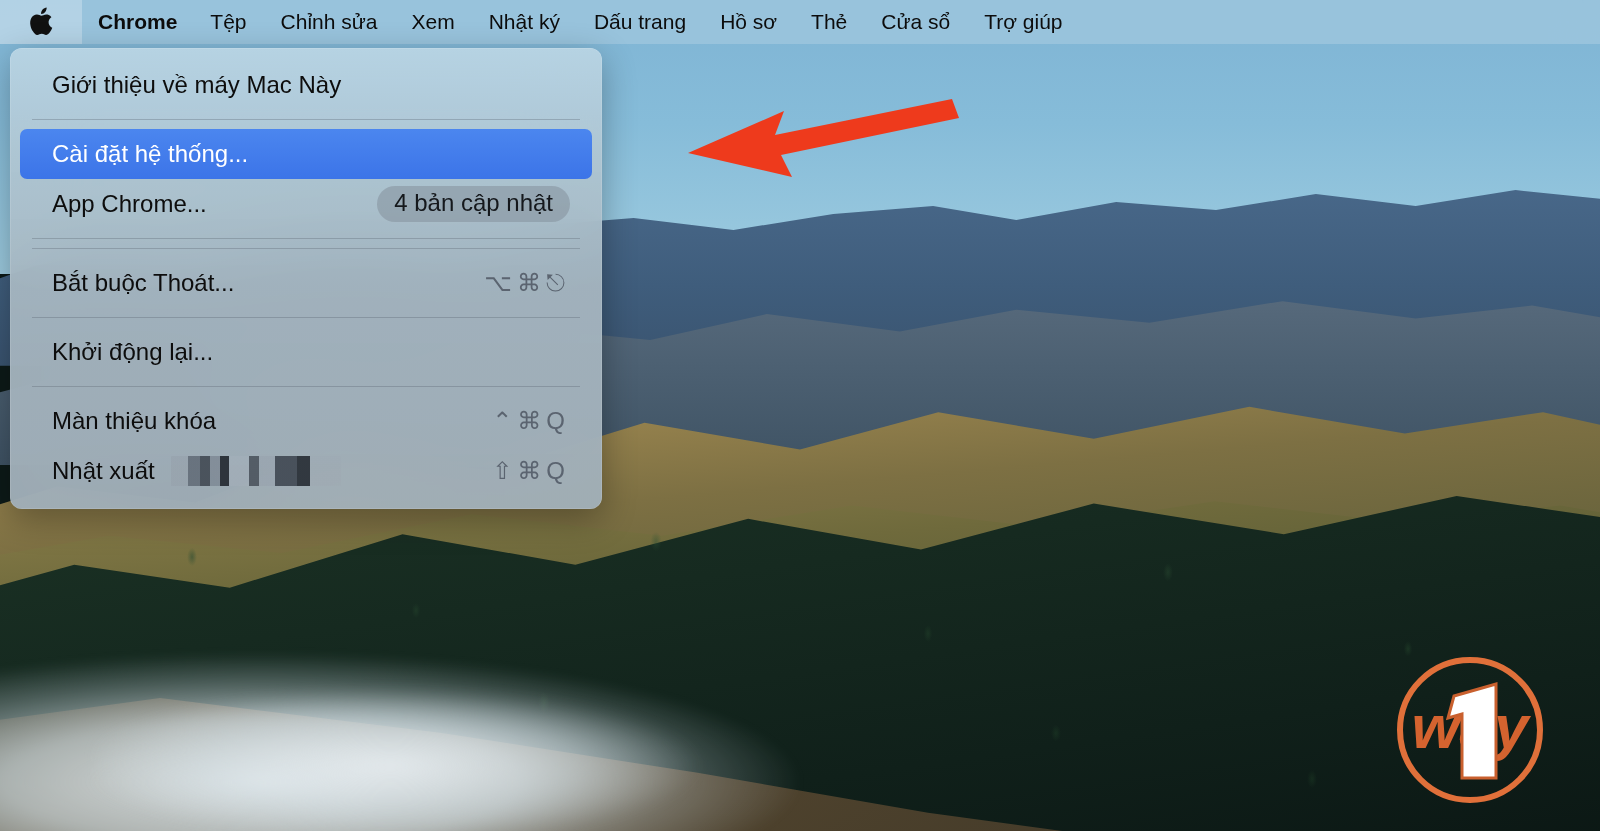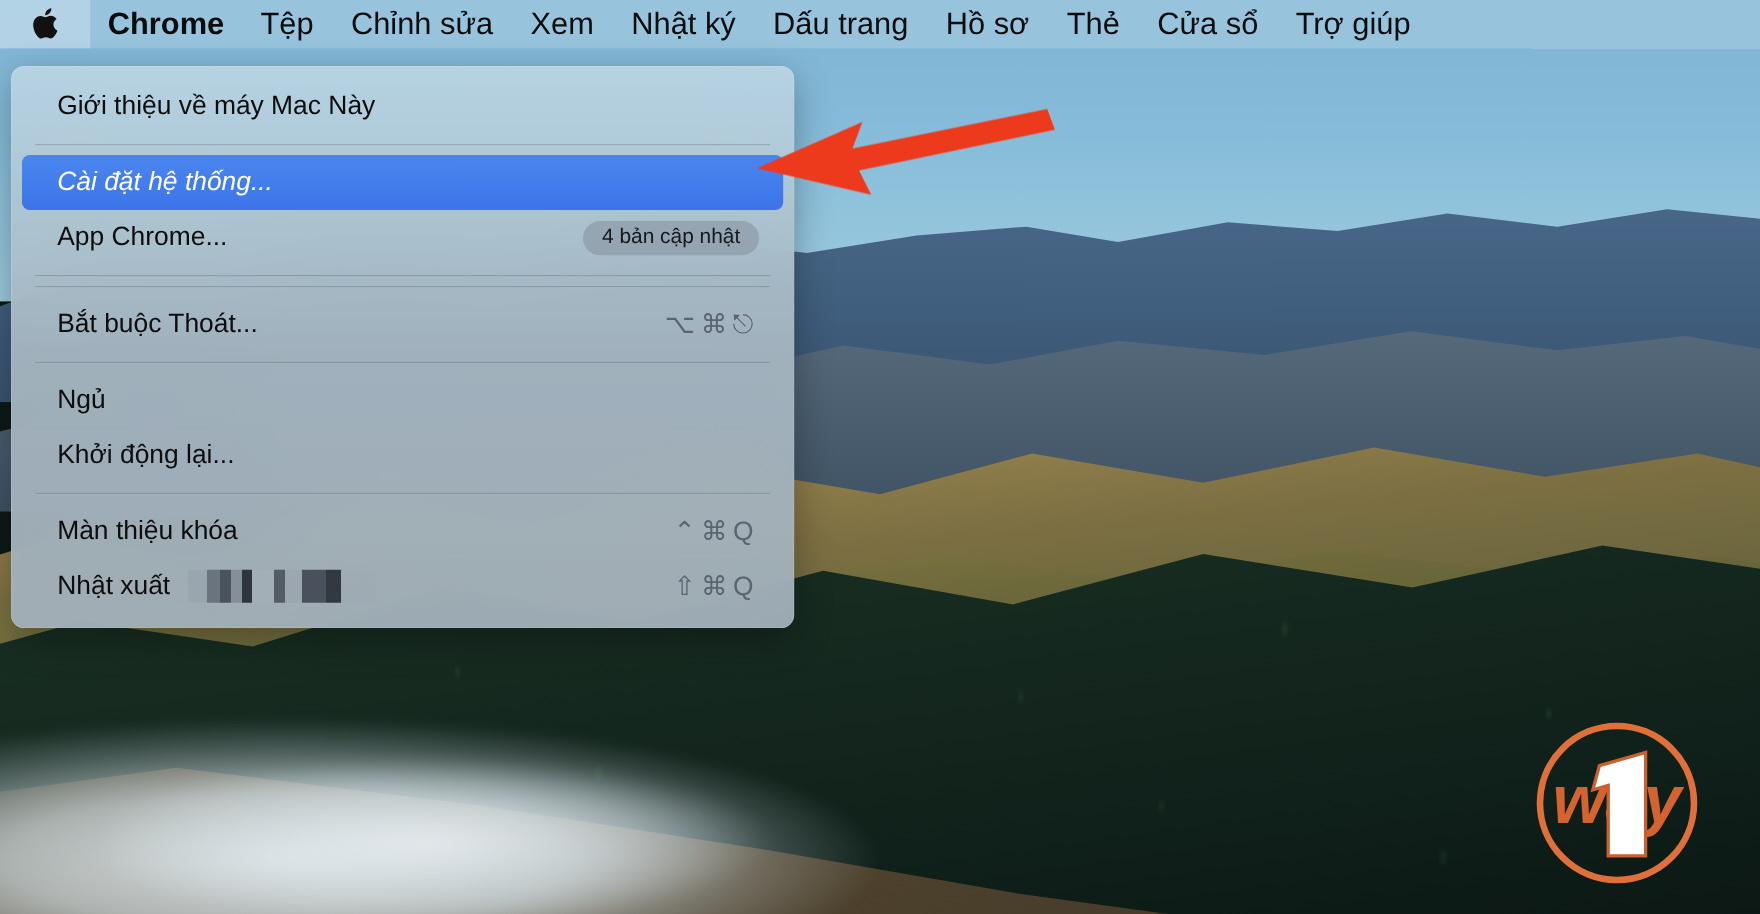--- a/index.html
+++ b/index.html
@@ -85,38 +85,38 @@
       rgba(218,230,236,.44) 50%, transparent 84%);
     filter:blur(7px);
   }
 
   
   .menubar {
     position:absolute; left:0; top:0; width:1600px; height:44px;
     background:rgba(160,200,222,.74);
     backdrop-filter:blur(22px);
     display:flex; align-items:center;
-    font-size:28px; color:#0c0c0c;
+    font-size:21px; color:#0c0c0c;
     z-index:40;
   }
   .apple-cell {
     width:82px; height:44px;
     display:flex; align-items:center; justify-content:center;
     background:rgba(255,255,255,.26);
   }
   .apple-cell svg { display:block; }
   .mb-item {
     padding:0 17px; height:44px; line-height:44px;
     white-space:nowrap;
   }
   .mb-item.active { font-weight:bold; padding:0 16px; }
 
   
   .menu {
-    position:absolute; left:10px; top:60px; width:712px;
+    position:absolute; left:10px; top:48px; width:592px;
     border-radius:12px;
     background:linear-gradient(180deg,
       rgba(186,213,228,.93) 0%,
       rgba(176,198,210,.93) 22%,
       rgba(166,182,192,.94) 52%,
       rgba(162,176,186,.95) 100%);
     backdrop-filter:blur(34px);
     box-shadow:0 10px 34px rgba(0,0,0,.30), 0 0 0 .5px rgba(255,255,255,.22) inset;
     padding:12px 0 13px 0;
     z-index:50;
@@ -124,34 +124,33 @@
     overflow:hidden;
   }
   .mi {
     position:relative; height:50px; display:flex; align-items:center;
     padding:0 22px 0 32px; margin:0 10px;
     border-radius:7px; white-space:nowrap;
   }
   .mi.selected {
     background:linear-gradient(180deg,#4b86ef 0%, #3c74e8 100%);
     color:#ffffff;
-    font-style:italic;
   }
   .mi-label { flex:0 0 auto; }
   .mi-spacer { flex:1 1 auto; }
   .mi-accessory { flex:0 0 auto; display:flex; align-items:center; }
   .shortcut {
     font-size:24px; color:#5b6470; letter-spacing:5px;
   }
   .badge {
     background:rgba(130,142,154,.52);
     color:#15181c;
     border-radius:20px;
     padding:5px 17px 7px 17px;
-    font-size:19px;
+    font-size:24px;
     line-height:1;
   }
   .sep {
     height:1px; margin:9px 22px 9px 22px;
     background:rgba(90,100,112,.34);
   }
   .blurname {
     display:inline-block; margin-left:16px; width:170px; height:30px;
     background-image:
       linear-gradient(90deg,
@@ -247,23 +246,20 @@
     <div class="sep"></div>
 
     <div class="mi">
       <span class="mi-label">Bắt buộc Thoát...</span>
       <span class="mi-spacer"></span>
       <span class="mi-accessory shortcut">⌥⌘⎋</span>
     </div>
 
     <div class="sep"></div>
 
-    <div class="mi">
-      <span class="mi-label">Ngủ</span>
-    </div>
 
     <div class="mi">
       <span class="mi-label">Khởi động lại...</span>
     </div>
 
 
     <div class="sep"></div>
 
     <div class="mi">
       <span class="mi-label">Màn thiệu khóa</span>

